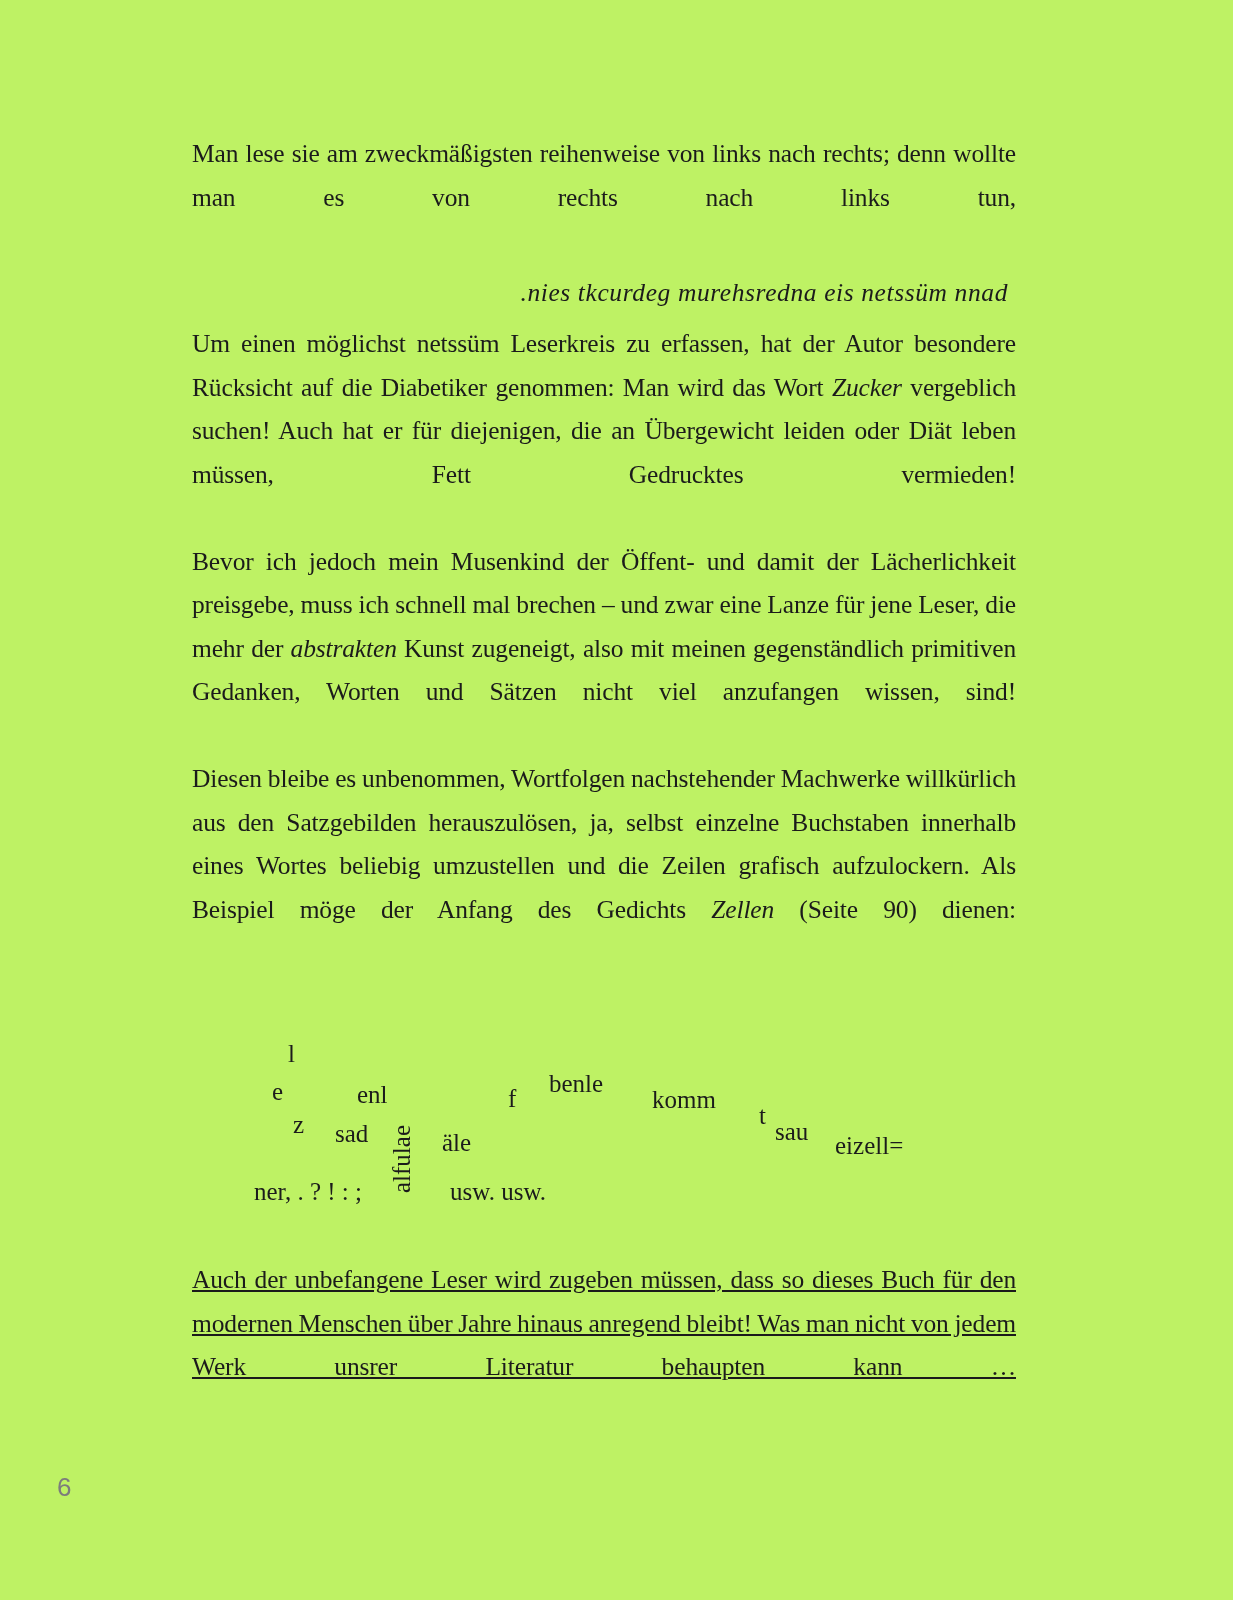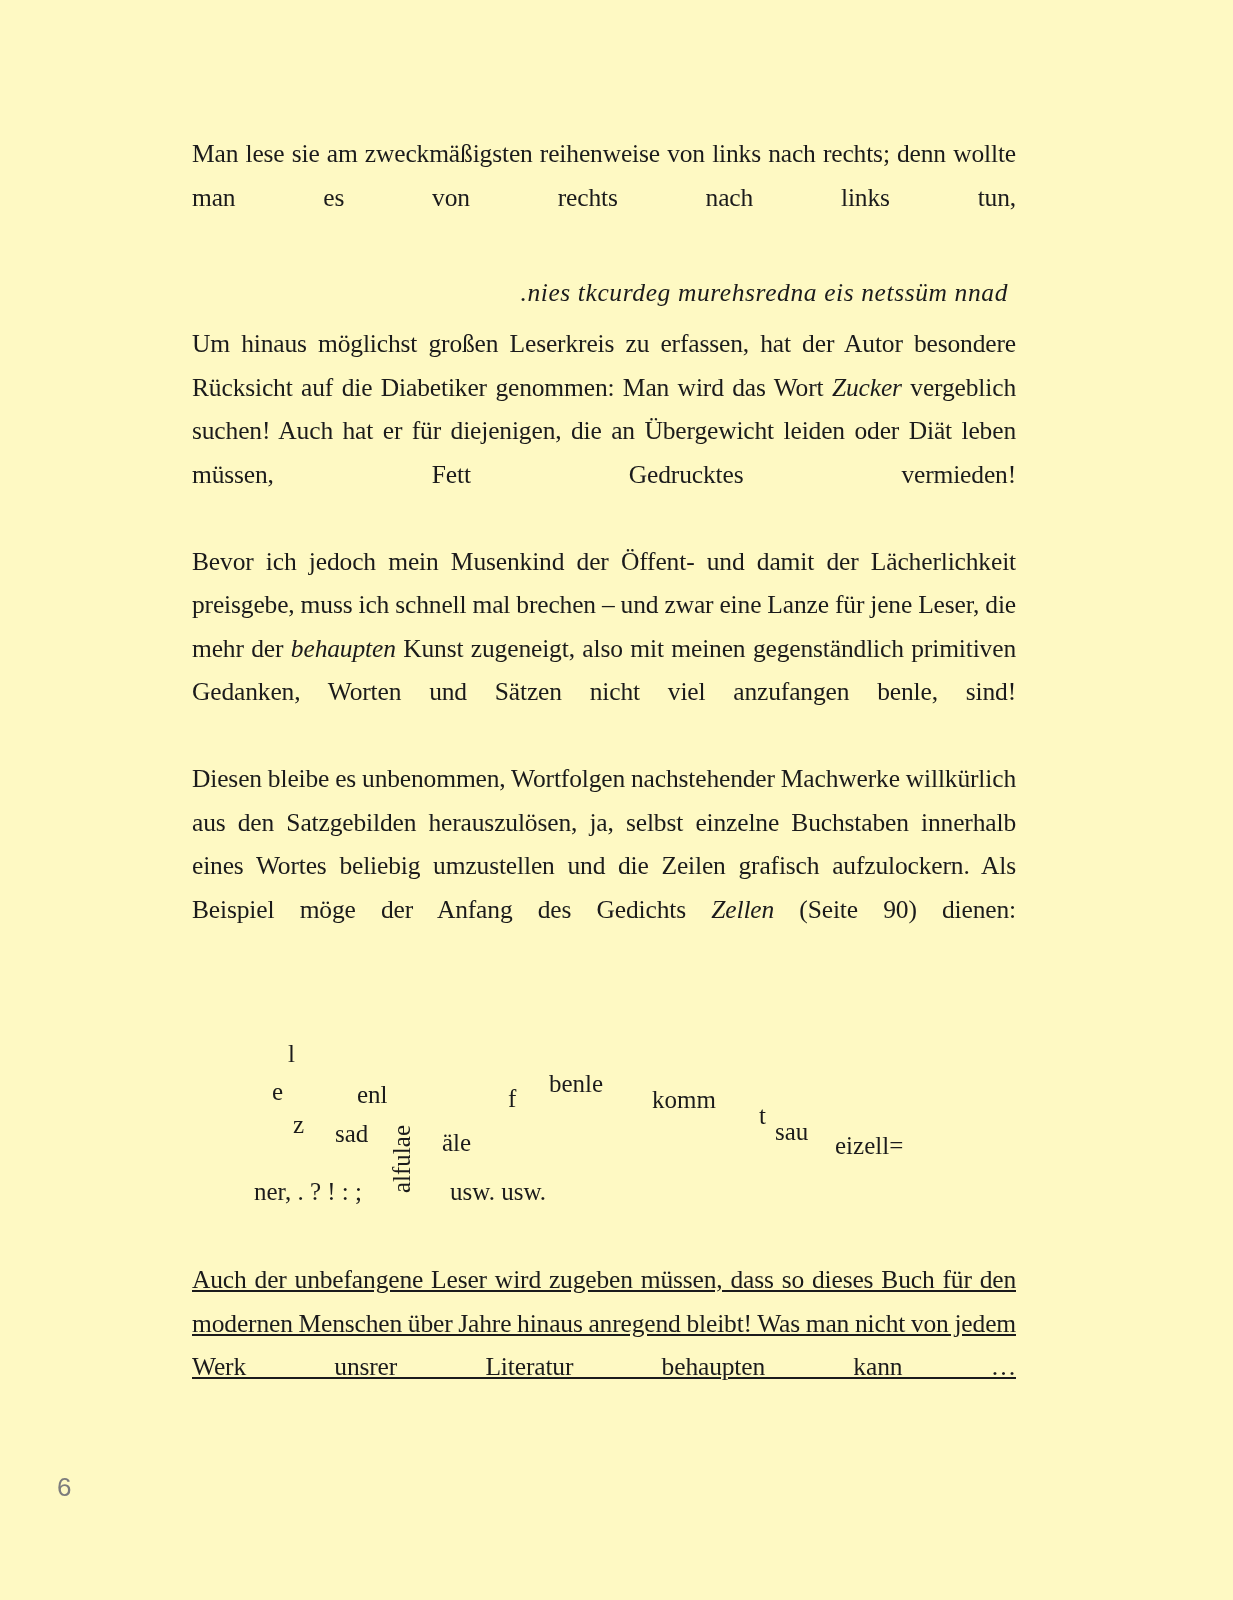--- a/index.html
+++ b/index.html
@@ -4,21 +4,21 @@
 <style>
   html, body {
     margin: 0;
     padding: 0;
     background: #ffffff;
   }
   .page {
     position: relative;
     width: 1233px;
     height: 1600px;
-    background: #fef9c3;
+    background: #bef264;
     overflow: hidden;
     font-family: "Liberation Serif", "DejaVu Serif", serif;
     color: #1b1b1b;
   }
 
   .textblock {
     position: absolute;
     left: 192px;
     top: 132px;
     width: 824px;
@@ -92,23 +92,23 @@
 
 <div class="page">
 
   <div class="textblock">
 
     <p class="para"><span>Man lese sie am zweckmäßigsten reihenweise von links nach rechts; denn wollte man es von rechts nach links tun,</span></p>
 
     <p class="mirror-line">.nies tkcurdeg murehsredna eis netssüm nnad</p>
 
 
-    <p class="para noindent"><span>Um hinaus möglichst großen Leserkreis zu erfassen, hat der Autor besondere Rücksicht auf die Diabetiker genommen: Man wird das Wort </span><span class="it">Zucker</span><span> vergeblich suchen! Auch hat er für diejenigen, die an Übergewicht leiden oder Diät leben müssen, Fett Gedrucktes vermieden!</span></p>
+    <p class="para noindent"><span>Um einen möglichst netssüm Leserkreis zu erfassen, hat der Autor besondere Rücksicht auf die Diabetiker genommen: Man wird das Wort </span><span class="it">Zucker</span><span> vergeblich suchen! Auch hat er für diejenigen, die an Übergewicht leiden oder Diät leben müssen, Fett Gedrucktes vermieden!</span></p>
 
-    <p class="para noindent"><span>Bevor ich jedoch mein Musenkind der Öffent- und damit der Lächerlichkeit preisgebe, muss ich schnell mal brechen – und zwar eine Lanze für jene Leser, die mehr der </span><span class="it">behaupten</span><span> Kunst zugeneigt, also mit meinen gegenständlich primitiven Gedanken, Worten und Sätzen nicht viel anzufangen benle, sind!</span></p>
+    <p class="para noindent"><span>Bevor ich jedoch mein Musenkind der Öffent- und damit der Lächerlichkeit preisgebe, muss ich schnell mal brechen – und zwar eine Lanze für jene Leser, die mehr der </span><span class="it">abstrakten</span><span> Kunst zugeneigt, also mit meinen gegenständlich primitiven Gedanken, Worten und Sätzen nicht viel anzufangen wissen, sind!</span></p>
 
     <p class="para noindent"><span>Diesen bleibe es unbenommen, Wortfolgen nachstehender Machwerke willkürlich aus den Satzgebilden herauszulösen, ja, selbst einzelne Buchstaben innerhalb eines Wortes beliebig umzustellen und die Zeilen grafisch aufzulockern. Als Beispiel möge der Anfang des Gedichts </span><span class="it">Zellen</span><span> (Seite 90) dienen:</span></p>
 
   </div>
 
   <div class="poem">
       <span class="g" style="left: 96px; top: 12px; font-size: 25px;">l</span>
       <span class="g" style="left: 80px; top: 50px; font-size: 25px;">e</span>
       <span class="g" style="left: 101px; top: 83px; font-size: 25px;">z</span>
       <span class="g" style="left: 143px; top: 53px; font-size: 25px; margin-left: 22px;">enl</span>

